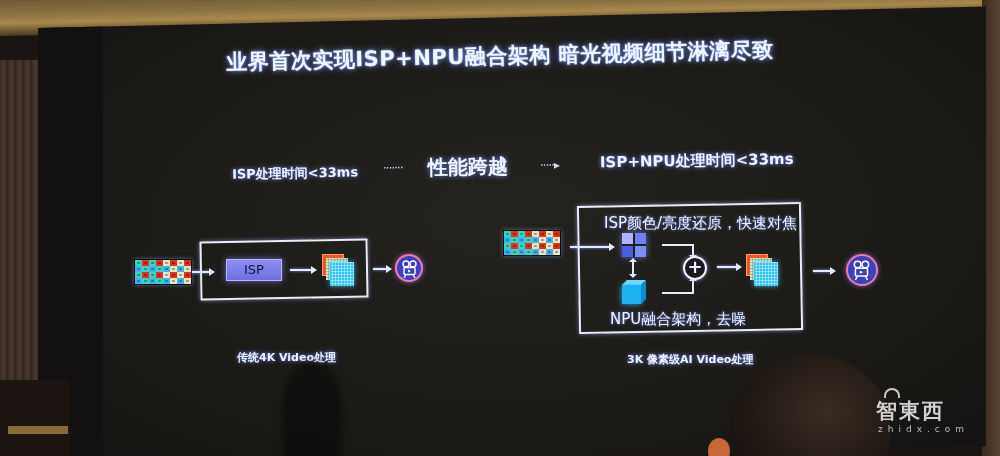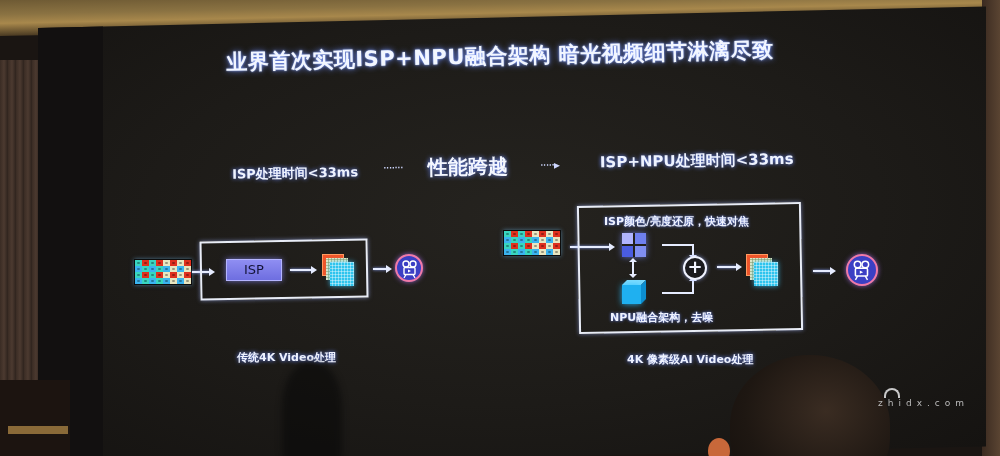--- a/index.html
+++ b/index.html
@@ -121,21 +121,21 @@
     .elbow-top::after { content: ""; position: absolute; right: -5px; bottom: -4px; border-top: 5px solid #e6ecff; border-left: 4px solid transparent; border-right: 4px solid transparent; }
     .elbow-bot { left: 662px; top: 280px; width: 32px; height: 14px; border-width: 0 2px 2px 0; }
     .elbow-bot::after { content: ""; position: absolute; right: -5px; top: -4px; border-bottom: 5px solid #e6ecff; border-left: 4px solid transparent; border-right: 4px solid transparent; }
 
     .plus-circle {
       position: absolute; left: 683px; top: 256px; width: 24px; height: 24px; border-radius: 50%;
       border: 2px solid #f0f3ff; background: #1a1a1e; box-shadow: 0 0 4px rgba(160,180,255,0.7);
       color: #f0f3ff; font-size: 18px; line-height: 18px; text-align: center; font-weight: bold;
     }
 
-    .small-label { position: absolute; color: #eef2ff; font-size: 11px; font-weight: bold; text-shadow: 0 0 3px #6d8cff; white-space: nowrap; }
+    .small-label { position: absolute; color: #eef2ff; font-size: 15px; font-weight: normal; text-shadow: 0 0 3px #6d8cff; white-space: nowrap; }
 
     .caption { position: absolute; color: #eef2ff; font-size: 11px; font-weight: bold; text-shadow: 0 0 4px #6d8cff; white-space: nowrap; }
 
     .head {
       position: absolute; left: 730px; top: 355px; width: 160px; height: 140px; border-radius: 50% 50% 40% 40%;
       background: radial-gradient(ellipse at 60% 40%, #3a2c22 0%, #1e1712 60%, #140f0c 100%);
     }
     .ear { position: absolute; left: 708px; top: 438px; width: 22px; height: 26px; border-radius: 50%; background: #c8683a; }
     .shadow-person {
       position: absolute; left: 282px; top: 362px; width: 60px; height: 100px; border-radius: 45% 45% 10% 10%;
@@ -291,22 +291,23 @@
 <div class="video-icon" style="left:846px; top:254px; width:32px; height:32px;">
   <svg width="22" height="22" viewBox="0 0 20 20">
     <circle cx="6" cy="5" r="3" fill="none" stroke="#fff" stroke-width="1.4"></circle>
     <circle cx="13" cy="5" r="3" fill="none" stroke="#fff" stroke-width="1.4"></circle>
     <rect x="4" y="8.5" width="11" height="7" rx="1" fill="none" stroke="#fff" stroke-width="1.4"></rect>
     <polygon points="8,10.5 11,12 8,13.5" fill="#fff"></polygon>
     <line x1="6" y1="15.5" x2="4" y2="19" stroke="#fff" stroke-width="1.3"></line>
     <line x1="13" y1="15.5" x2="15" y2="19" stroke="#fff" stroke-width="1.3"></line>
   </svg>
 </div>
-<div class="caption" style="left:627px; top:352px;">4K 像素级AI Video处理</div>
+<div class="caption" style="left:627px; top:352px;">3K 像素级AI Video处理</div>
 
 <div class="shadow-person"></div>
 <div class="head"></div>
 <div class="ear"></div>
 
 <div class="watermark">
   <div class="wifi"></div>
+  <div class="wm-brand">智東西</div>
   <div class="wm-url">zhidx.com</div>
 </div>
 
 </body></html>

